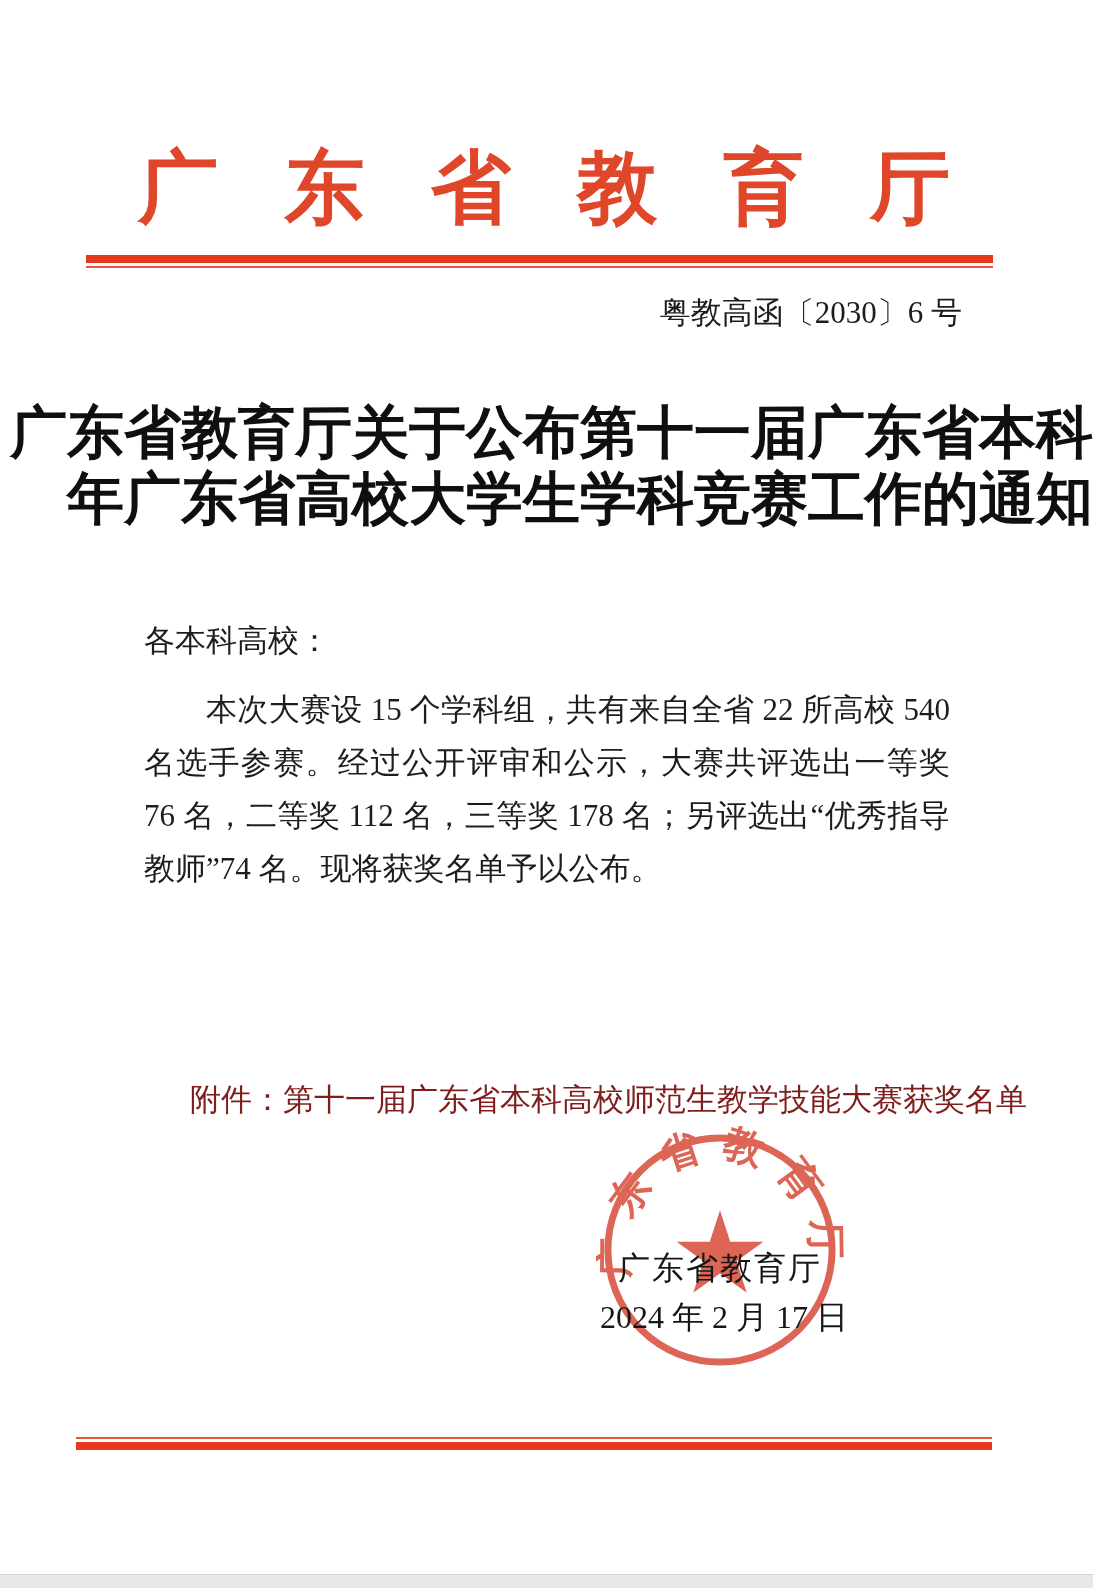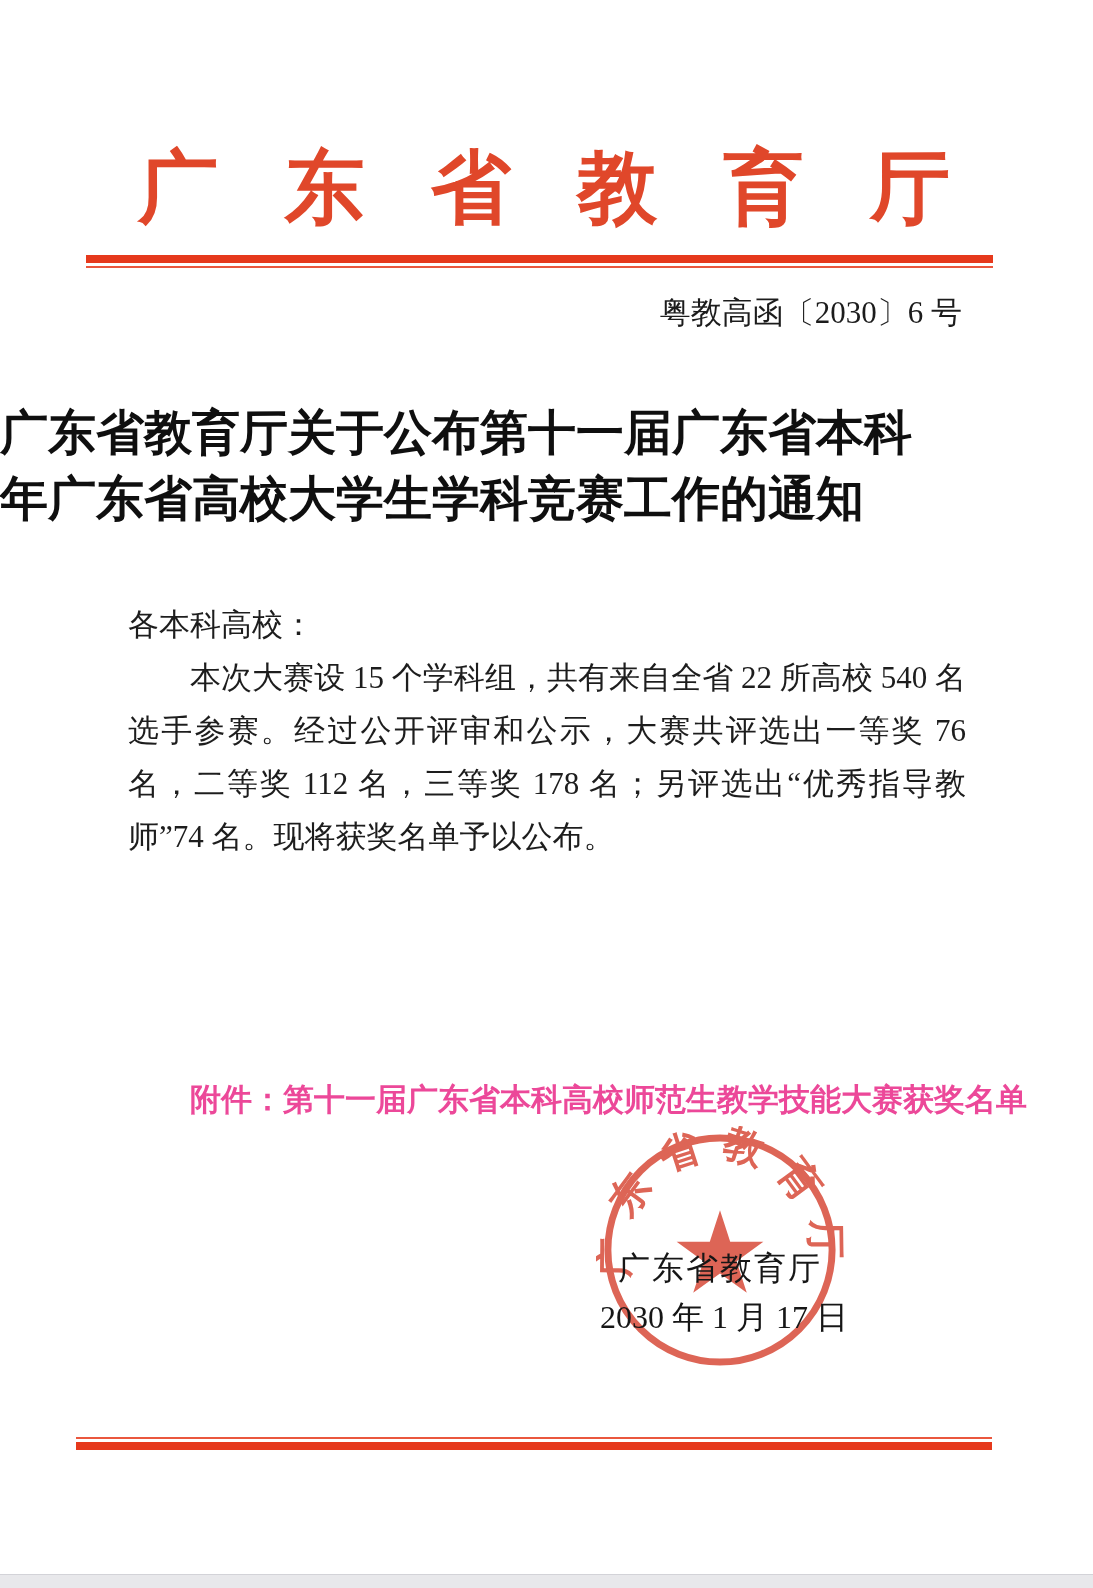--- a/index.html
+++ b/index.html
@@ -45,50 +45,49 @@
     font-size: 31px;
     color: #1c1c1c;
     white-space: nowrap;
   }
   
   .title {
     position: absolute;
     left: 0;
     top: 400px;
     width: 100%;
-    text-align: left;
-    font-size: 48px;
+    text-align: right;
+    font-size: 57px;
     line-height: 66px;
     font-weight: bold;
     color: #0f0f0f;
   }
   
   .body-text {
     position: absolute;
     left: 128px;
     top: 598px;
     width: 838px;
     font-size: 31px;
     line-height: 53px;
     color: #1d1d1d;
     text-align: justify;
   }
-  .body-text p { margin: 0; text-indent: 2em; }
+  .body-text p { margin: 16px; text-indent: 2em; }
   .body-text .salutation { text-indent: 0; }
   .attachment {
     position: absolute;
     left: 128px;
     top: 1078px;
     width: 838px;
     font-size: 31px;
     line-height: 44px;
-    color: #ec4899;
+    color: #7f1d1d;
     text-indent: 2em;
     white-space: nowrap;
-    font-weight: bold;
   }
   
   .seal-svg {
     position: absolute;
     left: 596px;
     top: 1126px;
     width: 248px;
     height: 248px;
     opacity: .88;
   }
@@ -168,21 +167,21 @@
   <svg class="seal-svg" viewBox="0 0 250 250" aria-hidden="true">
     <circle cx="125" cy="125" r="113" fill="none" stroke="#d9503f" stroke-width="7"></circle>
     <path id="sealArc" d="M 37.6 156.8 A 93 93 0 1 1 212.4 156.8" fill="none"></path>
     <text font-size="40" letter-spacing="18" fill="#d9503f" font-weight="bold" font-family="Liberation Serif, DejaVu Serif, serif">
       <textPath href="#sealArc" startOffset="50%" text-anchor="middle">广东省教育厅</textPath>
     </text>
     <polygon fill="#d9503f" points="125,85 135.3,116.8 168.7,116.8 141.7,136.4 152,168.2 125,148.6 98,168.2 108.3,136.4 81.3,116.8 114.7,116.8"></polygon>
   </svg>
 
   <div class="sig-agency">广东省教育厅</div>
-  <div class="sig-date">2030 年 1 月 17 日</div>
+  <div class="sig-date">2024 年 2 月 17 日</div>
 
   <div class="rule-bottom">
     <div class="thin"></div>
     <div class="thick"></div>
   </div>
 
   <div class="bottom-bar"></div>
 
 </div>
 

